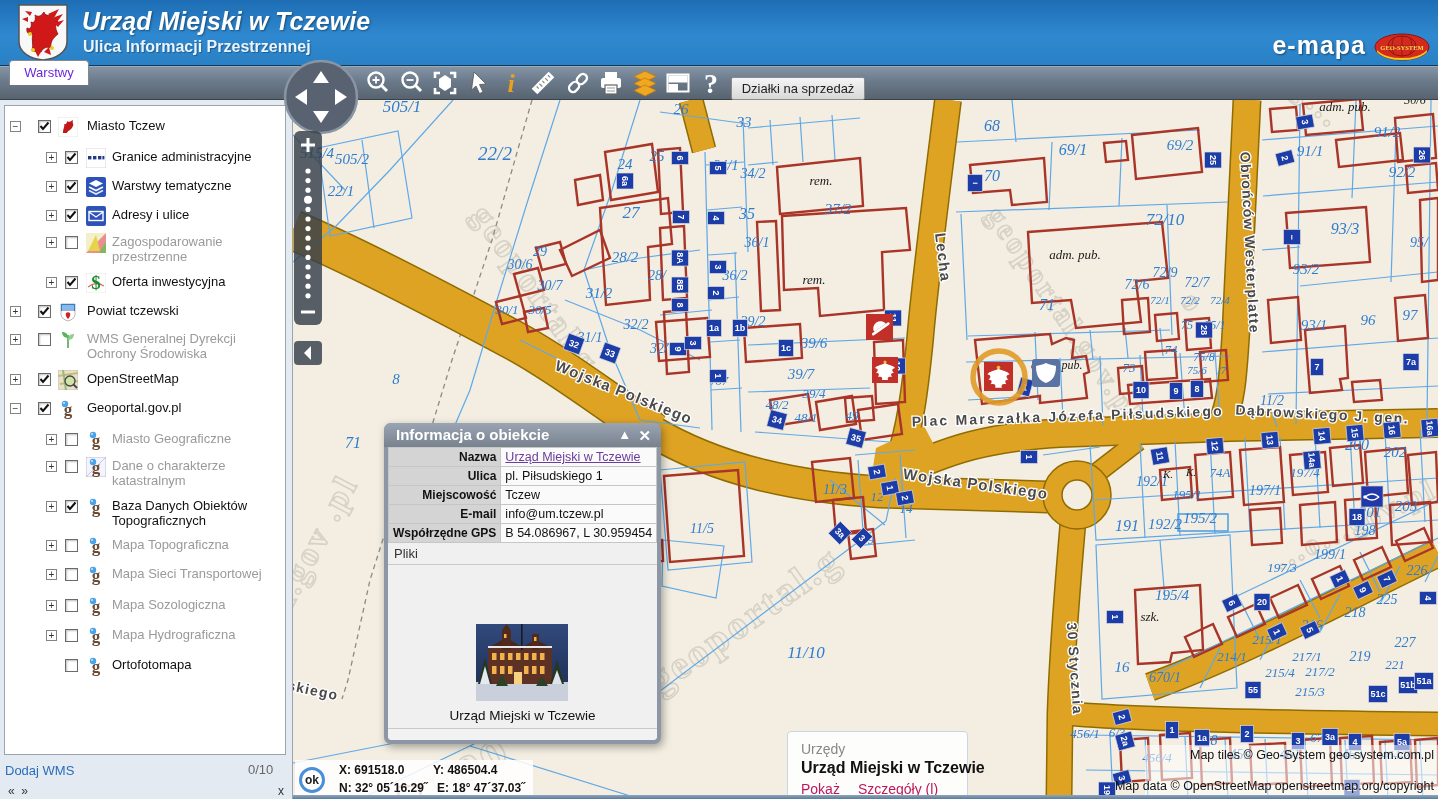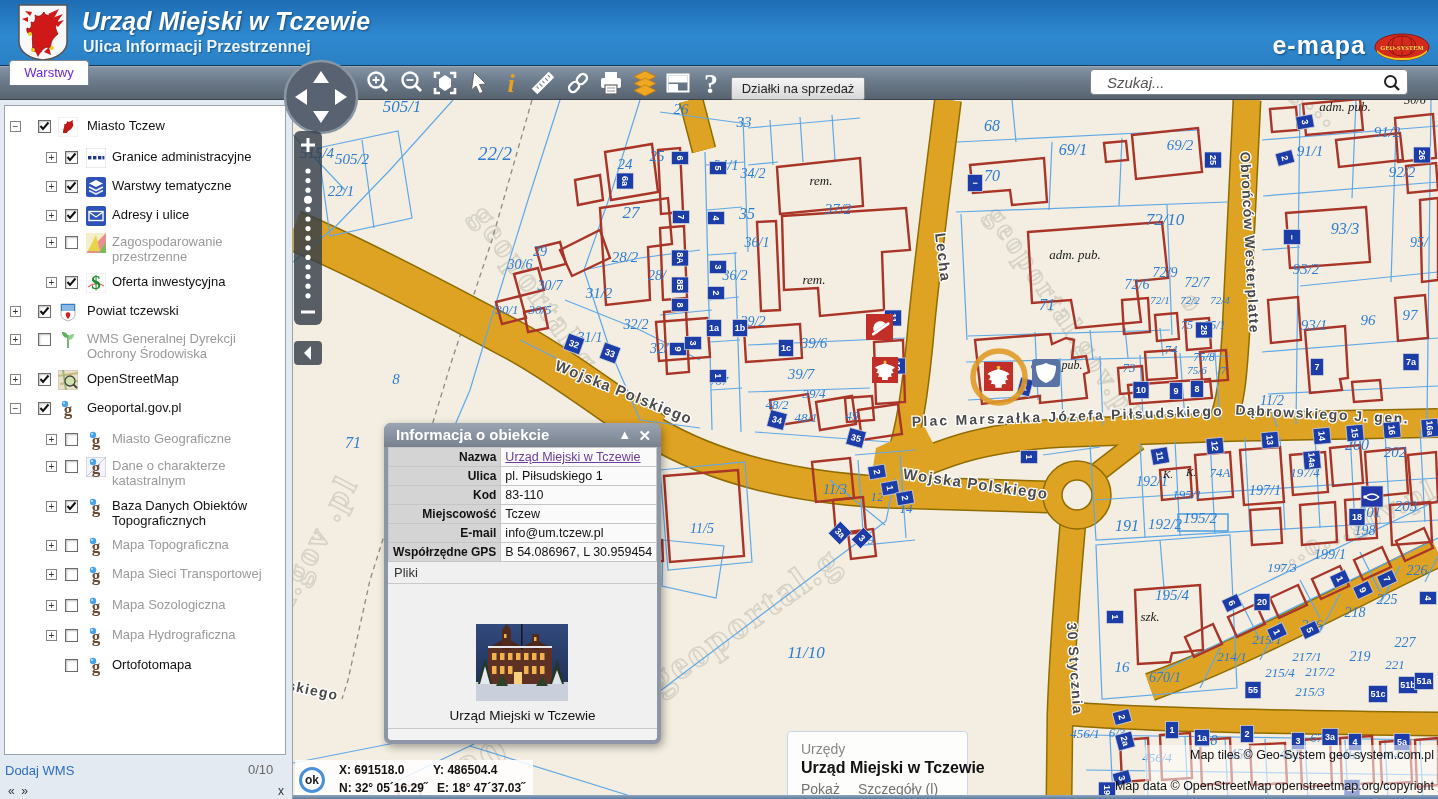--- a/index.html
+++ b/index.html
@@ -41,21 +41,21 @@
 #ptable td.v{background:#fafafa;color:#111;font-size:12.5px}
 #pliki{font-size:13px;color:#333;padding:3px 6px;border-bottom:1px solid #c9c9c9;background:#f0f0f0}
 #photo{position:absolute;left:88px;top:177px}
 #pcap{position:absolute;left:0;top:261px;width:269px;text-align:center;font-size:13.5px;color:#111}
 #pfoot{position:absolute;left:0;top:281px;width:269px;height:14px;border-top:1px solid #c9c9c9;background:#f2f2f2}
 #coords{position:absolute;left:295px;top:760px;width:238px;height:39px;background:rgba(255,255,255,.85);font-size:12px;font-weight:bold;color:#111}
 #okbtn{position:absolute;left:4px;top:7px;width:26px;height:26px;border-radius:50%;background:#fff;border:3px solid #4a90d9;text-align:center;line-height:21px;font-size:12px;font-weight:bold;color:#222}
 #urzedy{position:absolute;left:787px;top:731px;width:181px;height:68px;background:#FDFDFB;border:1px solid #c9d6e6;border-radius:4px}
 #urzedy .t1{position:absolute;left:13px;top:9px;font-size:14px;color:#888}
 #urzedy .t2{position:absolute;left:13px;top:27px;font-size:16px;font-weight:bold;color:#111;white-space:nowrap}
-#urzedy .t3{position:absolute;left:13px;top:49px;font-size:14px;color:#737373}
+#urzedy .t3{position:absolute;left:13px;top:49px;font-size:14px;color:#be185d}
 #bottomstrip{position:absolute;left:293px;top:795px;width:1145px;height:4px;background:linear-gradient(180deg,#8FA6BE,#5A7B9C)}
 </style></head>
 <body>
 <div id="app">
 <svg id="mapsvg" width="1145" height="699" viewBox="0 0 1145 699" style="position:absolute;left:293px;top:100px;">
       <g transform="translate(-293,-100)">
         <rect x="293" y="100" width="1145" height="699" fill="#F3EEE1"></rect>
         <text x="470" y="215" transform="rotate(55 470 215)" font-family="Liberation Serif, serif" font-size="34" font-weight="bold" fill="none" stroke="#d3cfc2" stroke-width="1.6" letter-spacing="3" opacity="0.9">geoportal.gov.pl</text>
         <text x="660" y="695" transform="rotate(-35 660 695)" font-family="Liberation Serif, serif" font-size="40" font-weight="bold" fill="none" stroke="#d3cfc2" stroke-width="1.6" letter-spacing="3" opacity="0.9">geoportal.g</text>
         <text x="985" y="215" transform="rotate(56 985 215)" font-family="Liberation Serif, serif" font-size="30" font-weight="bold" fill="none" stroke="#d3cfc2" stroke-width="1.6" letter-spacing="3" opacity="0.9">geoportal.gov.pl</text>
@@ -820,27 +820,20 @@
           <rect x="3.5" y="5.5" width="21" height="17" fill="none" stroke="#fff" stroke-width="2"></rect>
           <rect x="4.5" y="6.5" width="19" height="7" fill="#fff"></rect>
           <rect x="4.5" y="15" width="9.5" height="7" fill="#fff"></rect>
         </svg></div>
       <div class="tbi" style="left:697px"><svg width="28" height="28" viewBox="0 0 28 28">
           <text x="14" y="24" text-anchor="middle" font-family="Liberation Serif, serif" font-weight="bold" font-size="28" fill="#fff">?</text>
         </svg></div>
     </div>
 <div id="wtab">Warstwy</div>
 <div id="dzialki">Działki na sprzedaż</div>
-<div id="search">
-      <span class="ph">Szukaj...</span>
-<svg style="position:absolute;right:6px;top:4px" width="18" height="18" viewBox="0 0 18 18">
-        <circle cx="7.5" cy="7.5" r="5.5" fill="none" stroke="#222" stroke-width="2"></circle>
-        <path d="M 11.5,11.5 L 16,16" stroke="#222" stroke-width="2.4"></path>
-      </svg>
-</div>
 <div id="sidebar">
   <div id="spanel">
         <div class="trow" style="position:absolute;left:0;top:11px;width:280px;height:30px">
           <span class="pm" style="left:5px">−</span>
           <span class="cb checked" style="left:33px">
             <svg width="11" height="11" viewBox="0 0 11 11">
               <path d="M 1.5,5 L 4,8 L 9.5,1.5" fill="none" stroke="#111" stroke-width="2"></path>
             </svg>
           </span>
           <span class="ticon" style="left:53px"><svg width="20" height="20" viewBox="0 0 20 20">
@@ -1106,24 +1099,20 @@
   <div class="body">
     <table id="ptable">
       <tbody>
             <tr>
               <td class="l">Nazwa</td>
               <td class="v"><span style="color:#6a3d9a;text-decoration:underline">Urząd Miejski w Tczewie</span></td>
             </tr>
       <tr>
               <td class="l">Ulica</td>
               <td class="v">pl. Piłsudskiego 1</td>
-            </tr>
-      <tr>
-              <td class="l">Kod</td>
-              <td class="v">83-110</td>
             </tr>
       <tr>
               <td class="l">Miejscowość</td>
               <td class="v">Tczew</td>
             </tr>
       <tr>
               <td class="l">E-mail</td>
               <td class="v">info@um.tczew.pl</td>
             </tr>
       <tr>

